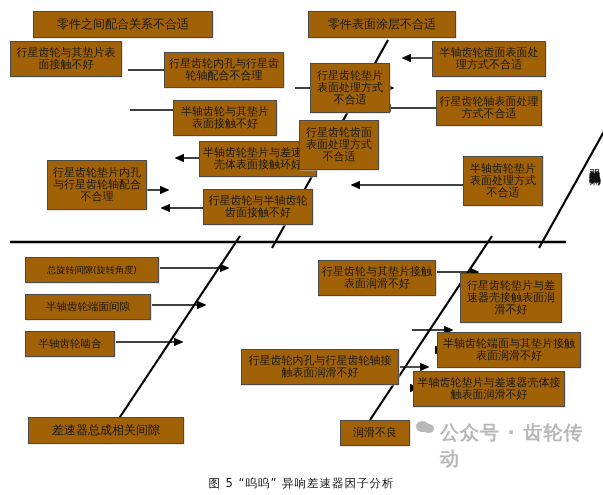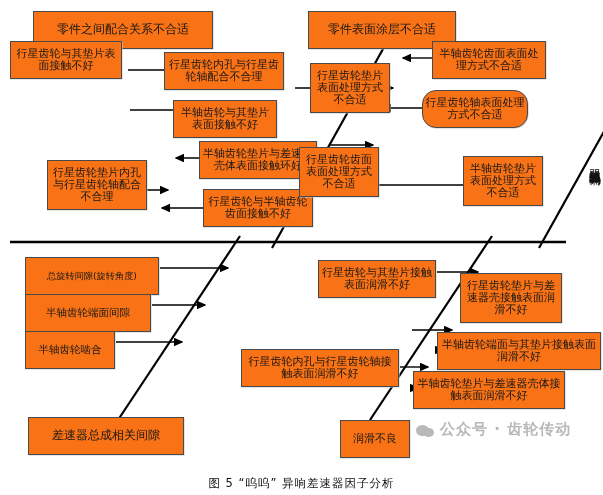--- a/index.html
+++ b/index.html
@@ -7,28 +7,28 @@
     font-family:"DejaVu Sans","Liberation Sans",sans-serif;
     width:603px;height:495px;position:relative;overflow:hidden;
     color:#111;
   }
   #stage{position:absolute;left:0;top:0;width:603px;height:495px;}
   svg.lines{position:absolute;left:0;top:0;width:603px;height:495px;}
 
   .box{
     position:absolute;
     border:1px solid #4a4a4a;
-    background:#f97316;
+    background:#a16207;
     box-sizing:border-box;
     display:flex;align-items:center;justify-content:center;
     text-align:center;
     line-height:1.12;
     letter-spacing:0px;
     color:#161616;
-    padding:18px 2px;
+    padding:12px 2px;
     box-shadow:0.5px 0.5px 0 #c9c9c9;
   }
   .box span{display:block;width:100%;}
   .fs105{font-size:10.5px;}
   .fs11{font-size:11px;}
   .fs9{font-size:9.2px;}
 
   .headbox{font-size:12px;}
 
   
@@ -45,22 +45,22 @@
     white-space:nowrap;
   }
 
   .caption{
     position:absolute;left:0;bottom:4px;width:603px;
     text-align:center;font-size:11.5px;color:#111;letter-spacing:1px;
   }
 
   .wm{
     position:absolute;left:416px;top:420px;
-    display:flex;align-items:flex-end;gap:5px;
-    color:#b8b8b8;font-size:15px;letter-spacing:1px;
+    display:flex;align-items:flex-start;gap:5px;
+    color:#b8b8b8;font-size:19px;letter-spacing:1px;
     font-weight:bold;
   }
   .wm .wmicon{
     width:19px;height:15px;position:relative;display:inline-block;
   }
   .wm .wmicon:before{
     content:"";position:absolute;left:0;top:1px;width:13px;height:11px;
     background:#b8b8b8;border-radius:50% 50% 45% 50%;
   }
   .wm .wmicon:after{
@@ -155,25 +155,25 @@
   </div>
 
   <div class="box fs11" style="left:432px;top:41px;width:114px;height:36px;">
     <span>半轴齿轮齿面表面处理方式不合适</span>
   </div>
 
   <div class="box fs11" style="left:310px;top:63px;width:80px;height:50px;">
     <span>行星齿轮垫片表面处理方式不合适</span>
   </div>
 
-  <div class="box fs11" style="left:422px;top:90px;width:106px;height:36px;border-radius:14px;">
+  <div class="box fs11" style="left:436px;top:90px;width:106px;height:36px;">
     <span>行星齿轮轴表面处理方式不合适</span>
   </div>
 
-  <div class="box fs11" style="left:299px;top:120px;width:80px;height:50px;margin-top:27px;">
+  <div class="box fs11" style="left:299px;top:120px;width:80px;height:50px;">
     <span>行星齿轮齿面表面处理方式不合适</span>
   </div>
 
   <div class="box fs11" style="left:463px;top:156px;width:80px;height:50px;">
     <span>半轴齿轮垫片表面处理方式不合适</span>
   </div>
 
   <div class="box fs9" style="left:25px;top:257px;width:134px;height:22px;">
     <span>总旋转间隙(旋转角度)</span>
   </div>
@@ -188,21 +188,21 @@
 
   <div class="box fs11" style="left:318px;top:260px;width:118px;height:36px;">
     <span>行星齿轮与其垫片接触表面润滑不好</span>
   </div>
 
   <div class="box fs11" style="left:460px;top:273px;width:102px;height:50px;">
     <span>行星齿轮垫片与差速器壳接触表面润滑不好</span>
   </div>
 
 
-  <div class="box fs11" style="left:437px;top:332px;width:164px;height:36px;">
+  <div class="box fs11" style="left:437px;top:332px;width:144px;height:36px;">
     <span>半轴齿轮端面与其垫片接触表面润滑不好</span>
   </div>
 
   <div class="box fs11" style="left:241px;top:349px;width:158px;height:36px;">
     <span>行星齿轮内孔与行星齿轮轴接触表面润滑不好</span>
   </div>
 
   <div class="box fs11" style="left:413px;top:371px;width:152px;height:36px;">
     <span>半轴齿轮垫片与差速器壳体接触表面润滑不好</span>
   </div>

